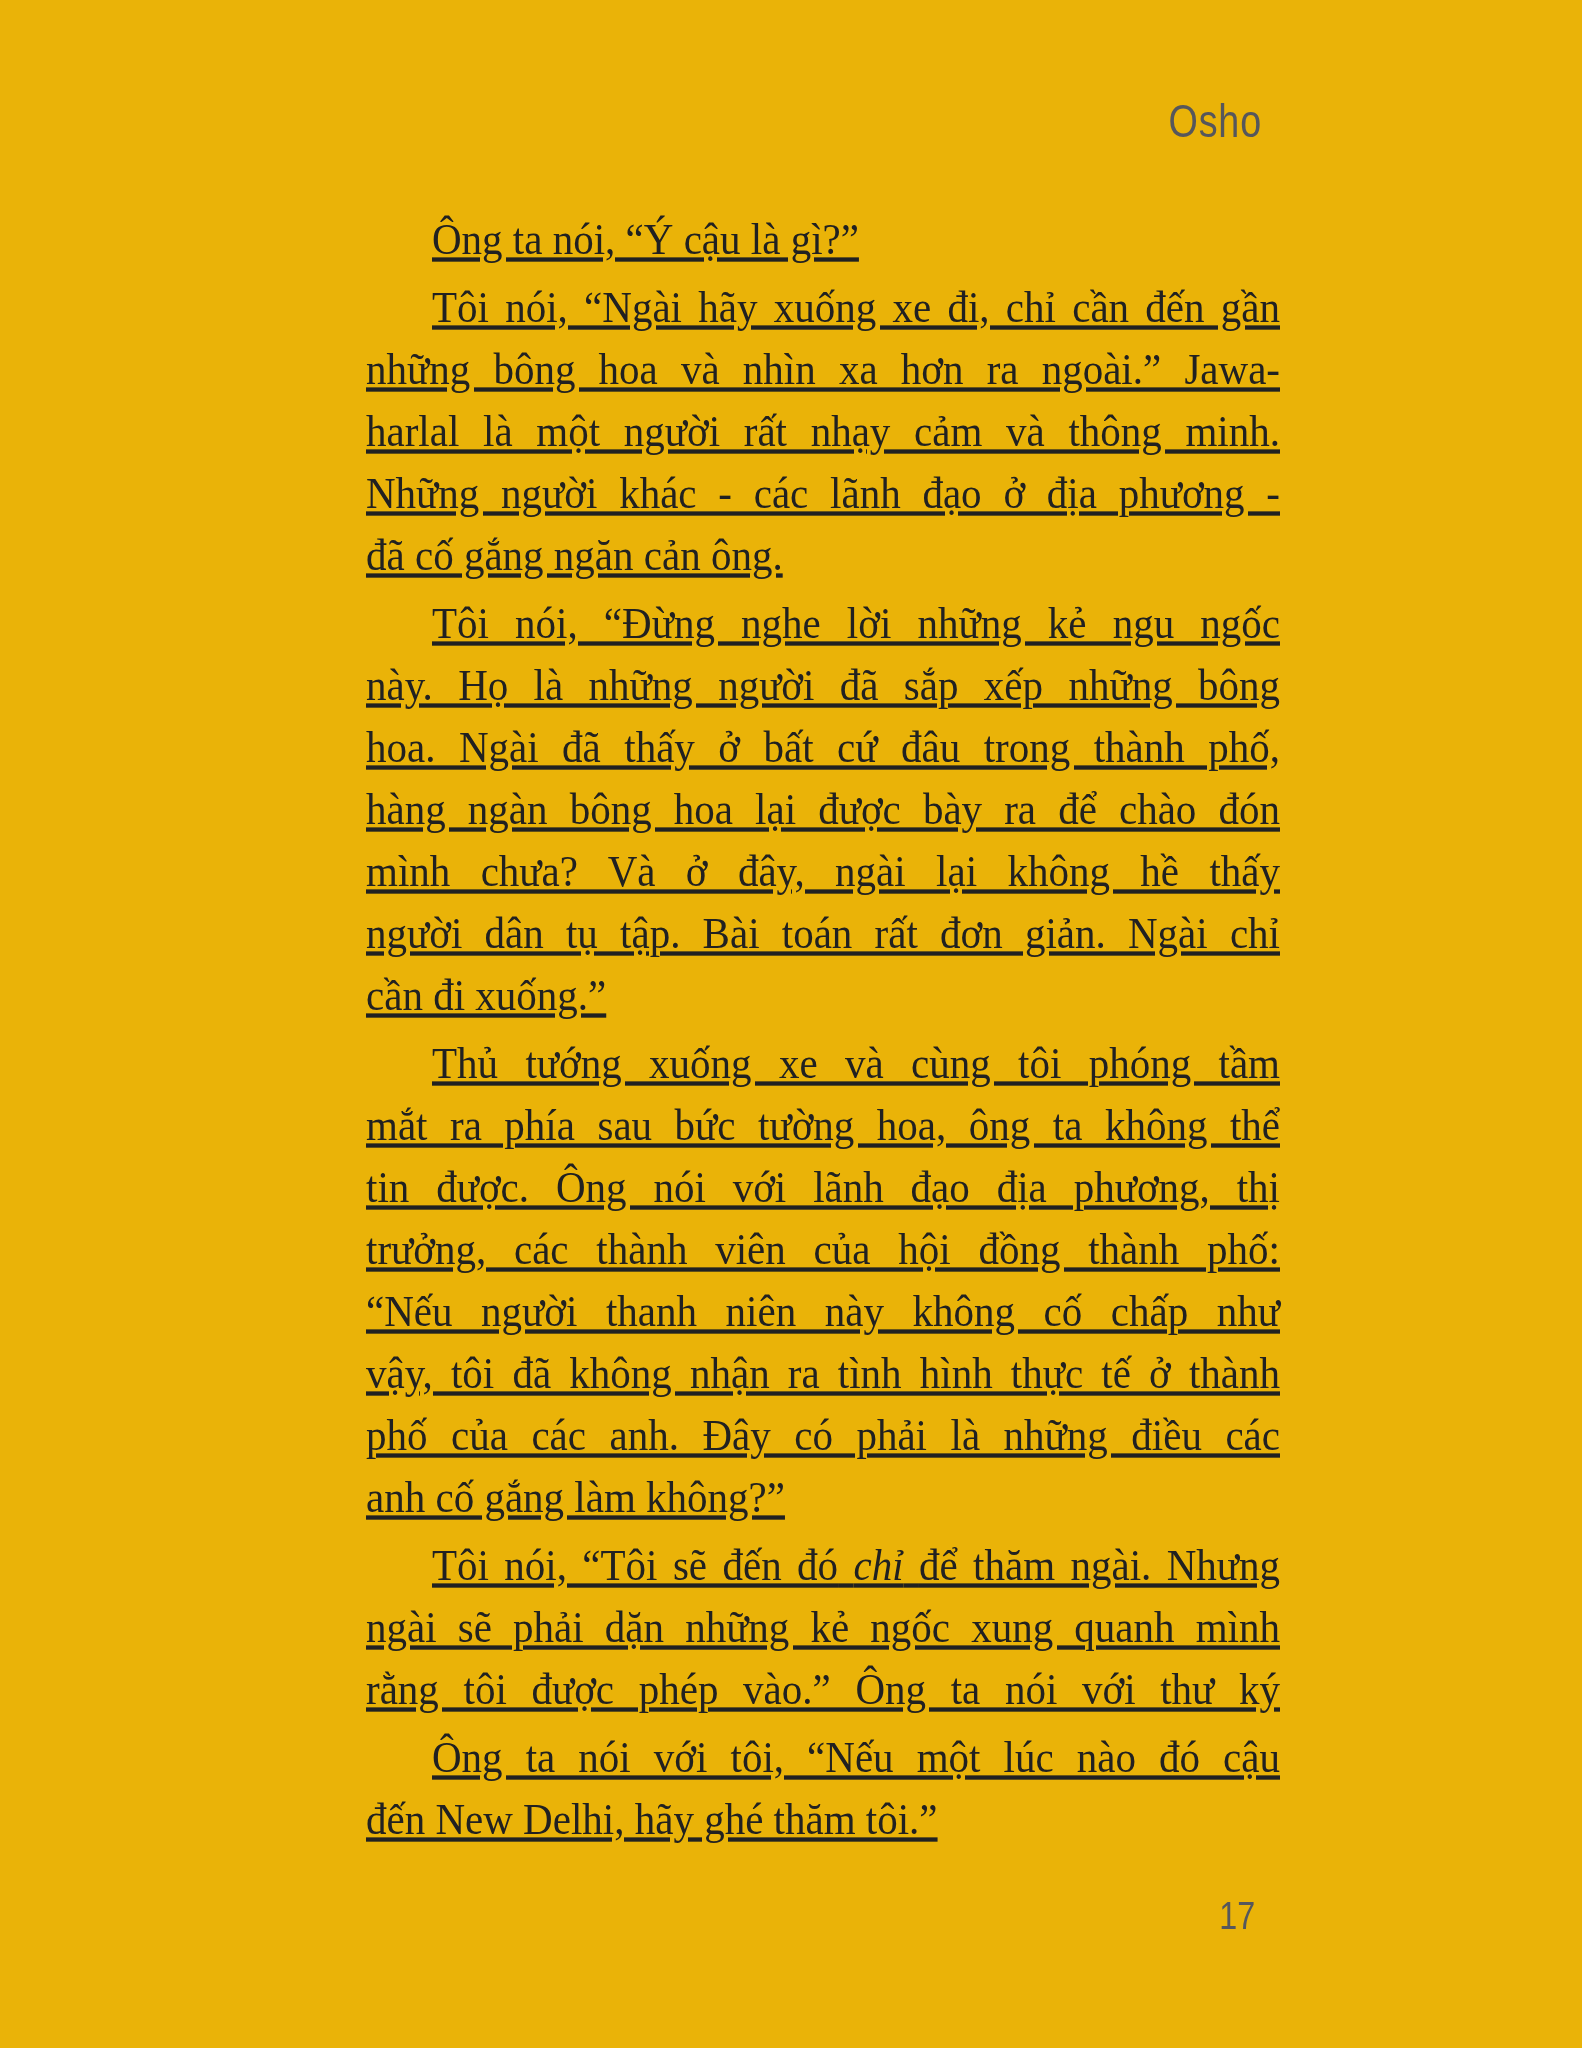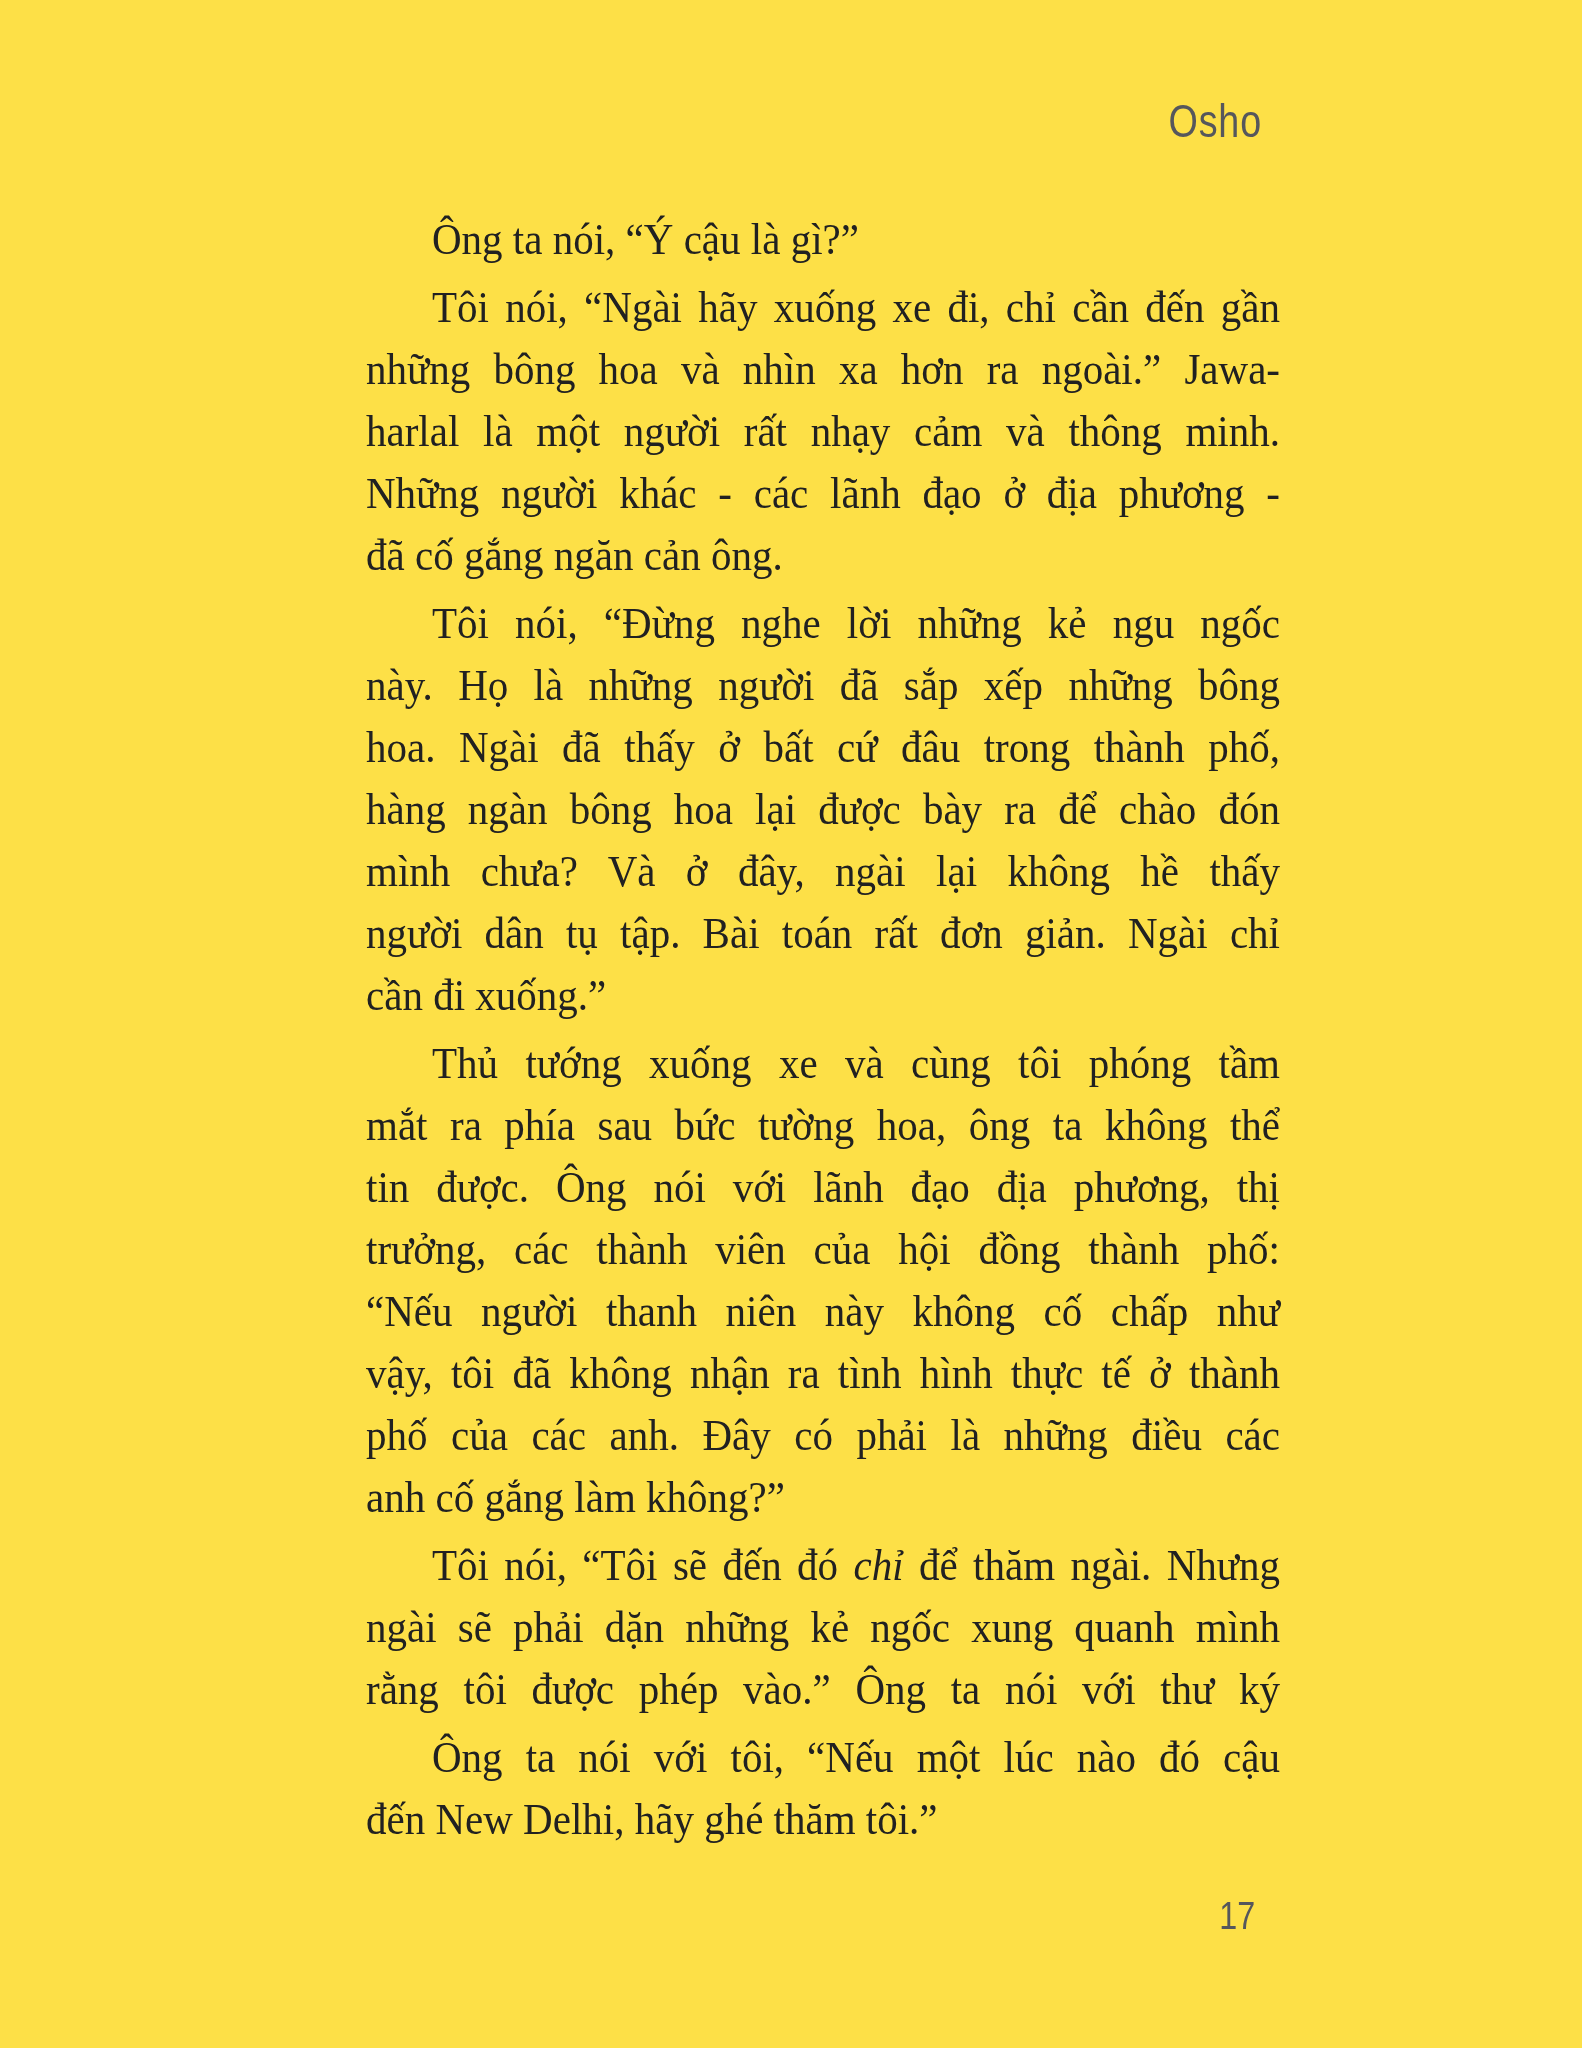--- a/index.html
+++ b/index.html
@@ -5,21 +5,21 @@
   html, body {
     margin: 0;
     padding: 0;
     background: #e8e8e8;
   }
   .page {
     position: relative;
     width: 1582px;
     height: 2048px;
     margin: 0 auto;
-    background: #fde047;
+    background: #eab308;
     overflow: hidden;
     font-family: "Liberation Serif", "DejaVu Serif", serif;
     color: #212121;
   }
   .running-head {
     position: absolute;
     top: 94px;
     right: 320px;
     font-family: "Liberation Sans", "DejaVu Sans", sans-serif;
     font-size: 46px;
@@ -32,20 +32,21 @@
   .body-text {
     position: absolute;
     left: 366px;
     top: 208px;
     width: 914px;
     font-size: 41px;
   }
   .para {
     margin: 0 0 6px 0;
     padding: 0;
+    text-decoration: underline;
   }
   .line {
     display: block;
     height: 62px;
     line-height: 62px;
     white-space: normal;
     text-align: justify;
     text-align-last: justify;
     text-justify: inter-word;
     transform: scale(1, 1.08);

